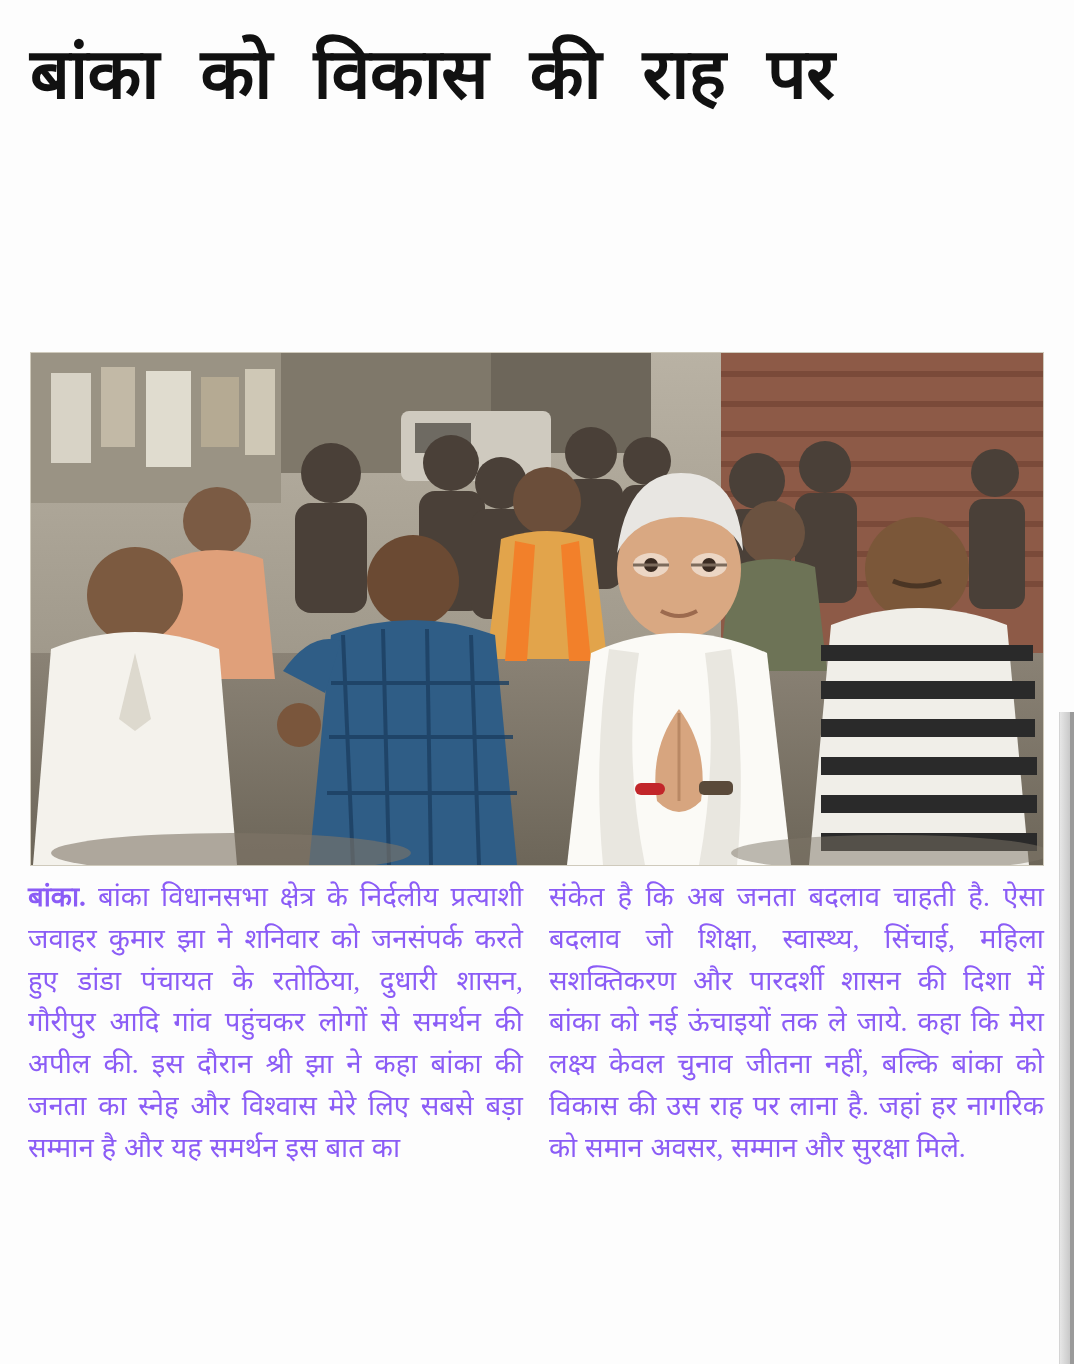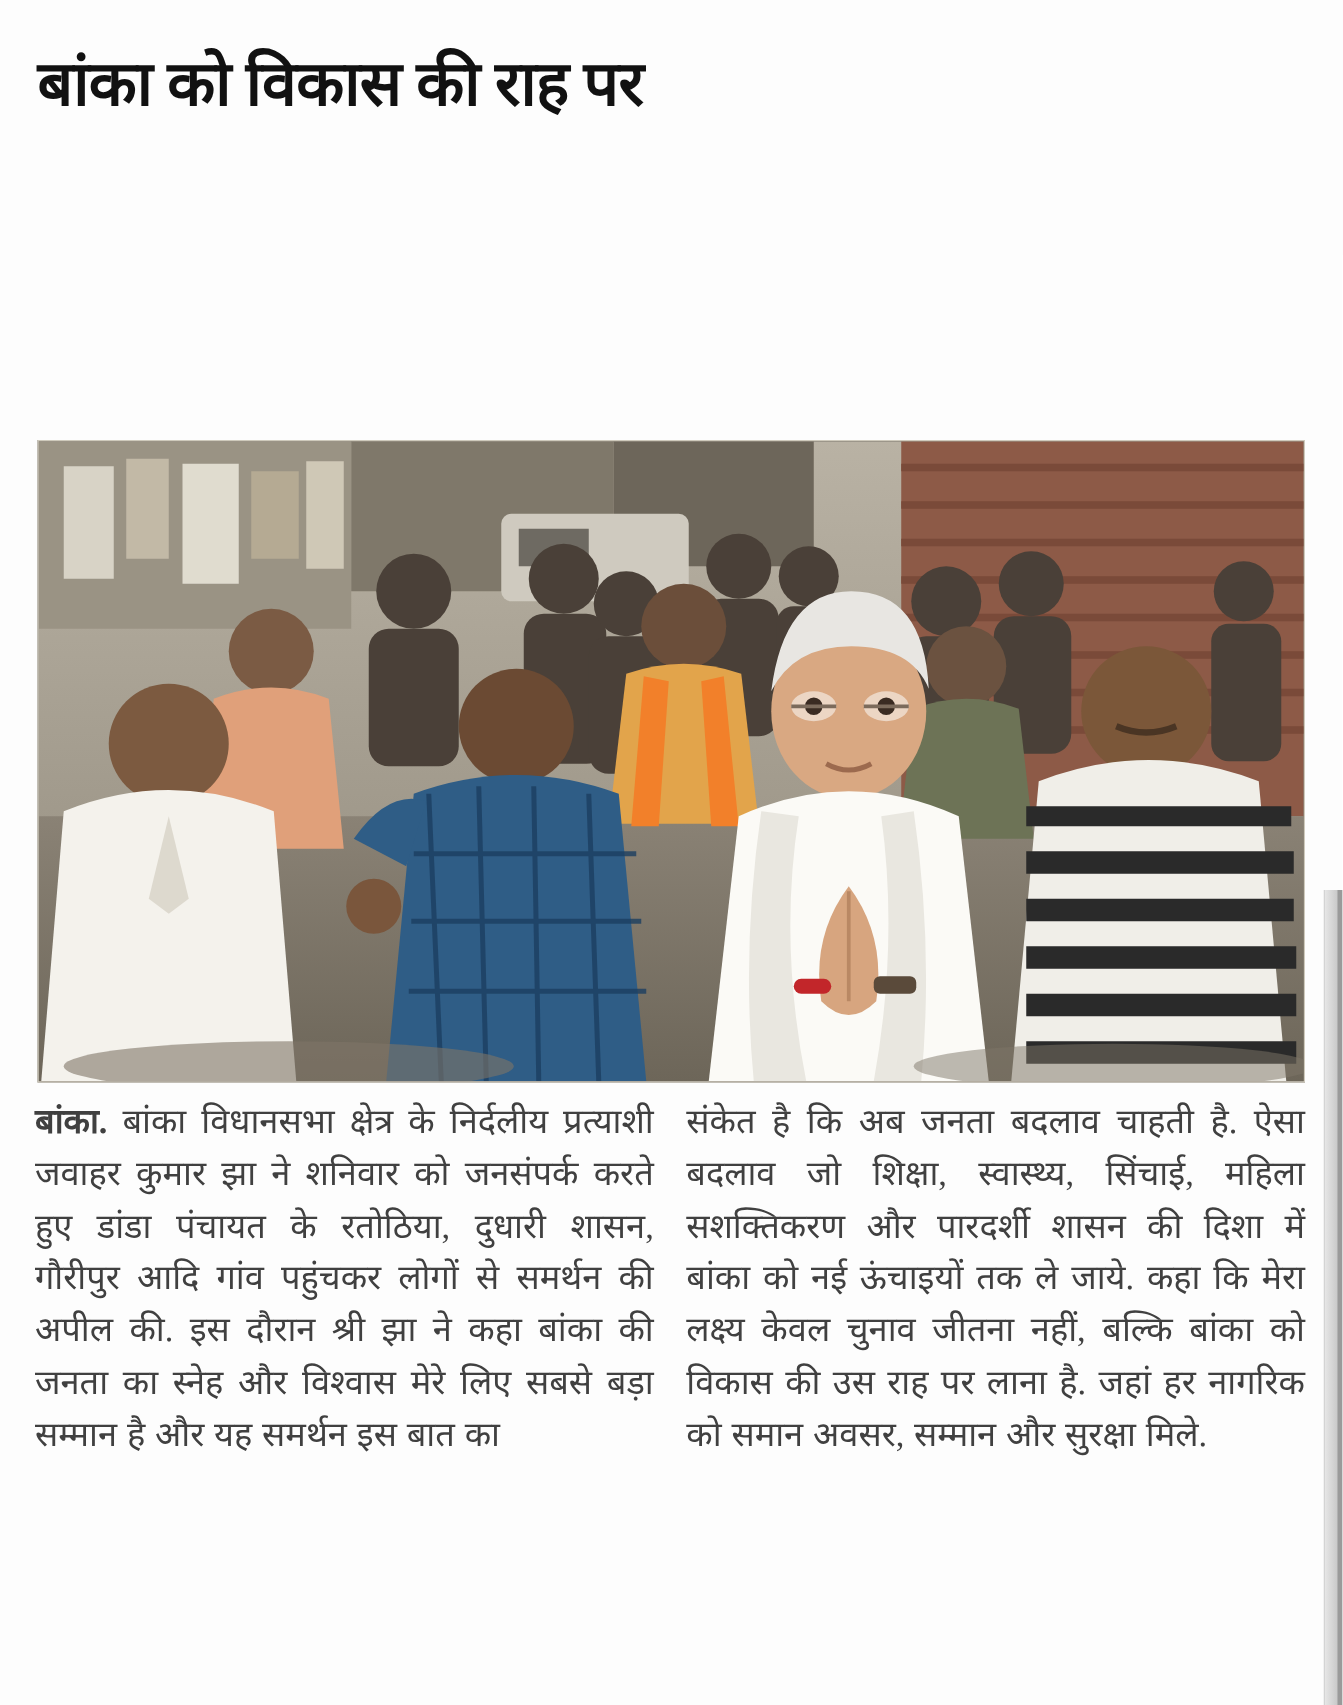--- a/index.html
+++ b/index.html
@@ -23,23 +23,23 @@
     background: #fdfdfd;
   }
   
   .headline {
     position: absolute;
     left: 30px;
     top: 36px;
     width: 1010px;
   }
   .headline-line {
-    font-family: Liberation Serif, serif;
+    font-family: Liberation Mono, monospace;
     font-weight: 700;
-    font-size: 50px;
+    font-size: 70px;
     line-height: 1.26;
     letter-spacing: -0.5px;
     color: #111111;
     white-space: nowrap;
   }
   .headline-line.l2 {
     margin-top: 8px;
   }
   
   .photo {
@@ -63,21 +63,21 @@
     display: flex;
     gap: 26px;
   }
   .col {
     width: 495px;
     font-size: 27.5px;
     line-height: 1.52;
     text-align: justify;
     text-justify: inter-word;
     font-family: "Liberation Serif", "DejaVu Serif", serif;
-    color: #404040;
+    color: #8b5cf6;
     white-space: pre-wrap;
     word-spacing: 1px;
   }
   .col .dateline {
     font-weight: 700;
   }
   
   .edge-strip {
     position: absolute;
     right: 0;

